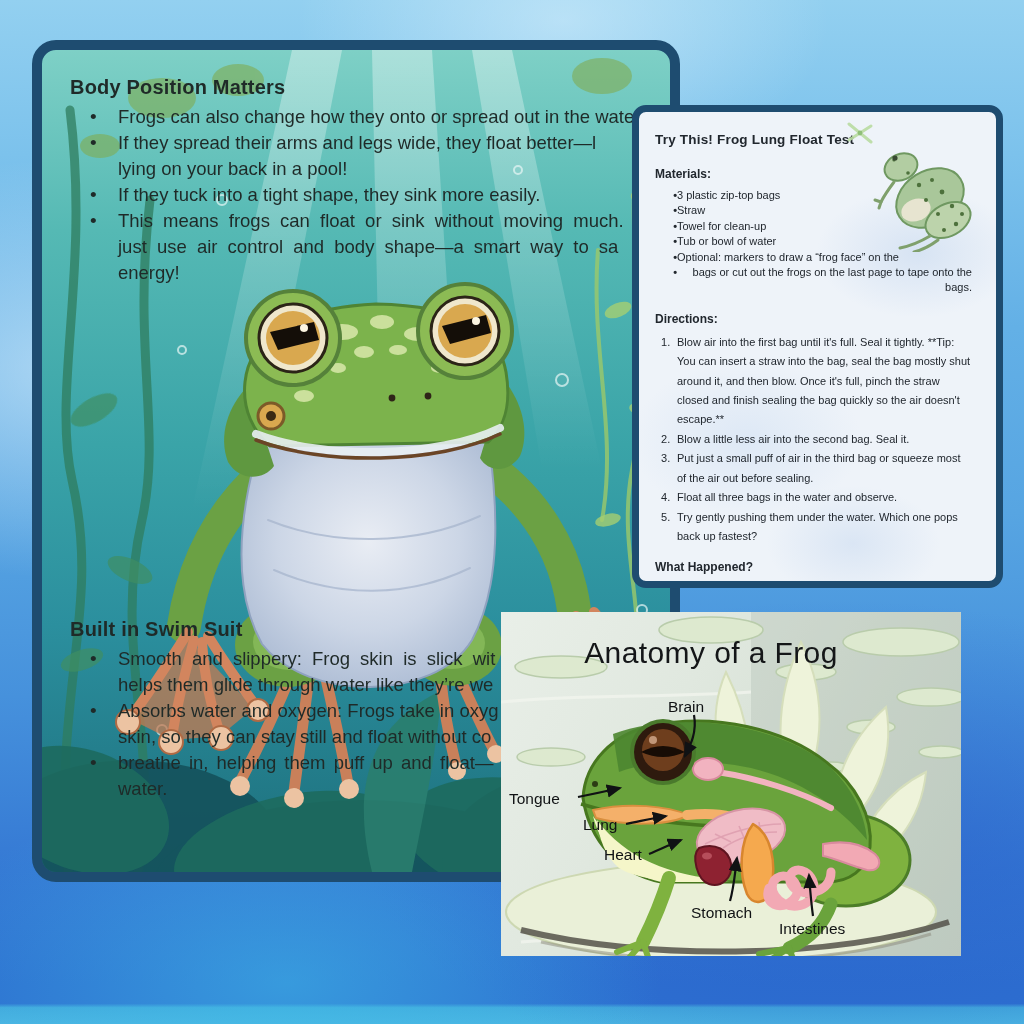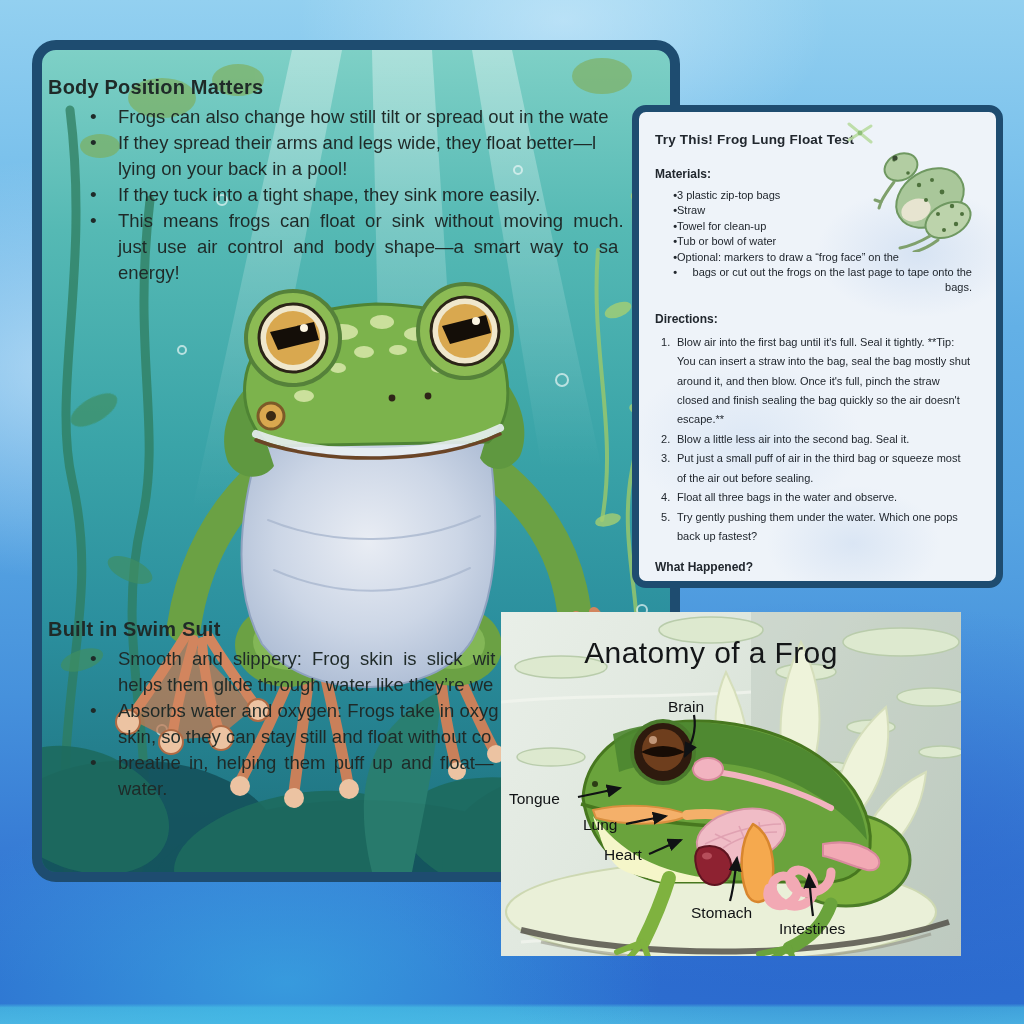--- a/index.html
+++ b/index.html
@@ -17,21 +17,21 @@
 
   
   #card1{
     left:32px;top:40px;width:648px;height:842px;
     border:10px solid #1e4c70;border-radius:24px;
     background:linear-gradient(180deg,#7ed0c6 0%,#55b9b4 22%,#3aa4a8 48%,#2b8f9e 70%,#1d6f7c 100%);
     overflow:hidden;z-index:1;
   }
   #card1 svg{position:absolute;left:0;top:0;}
   .sec{position:absolute;left:0;width:640px;color:#1f2a28;}
-  .sec .h1{font-size:20px;font-weight:bold;padding-left:6px;margin-bottom:5px;letter-spacing:.2px;}
+  .sec .h1{font-size:20px;font-weight:bold;padding-left:28px;margin-bottom:5px;letter-spacing:.2px;}
   .bullet{display:flex;padding-left:48px;}
   .bullet::before{content:"\2022";flex:0 0 28px;font-size:19px;line-height:26px;}
   .bl{flex:1;}
   .ln{font-size:18.5px;line-height:26px;white-space:nowrap;}
   .ln.js{word-spacing:5px;}
   .ln.js2{word-spacing:3px;}
 
   
   #card2{
     left:632px;top:105px;width:371px;height:483px;
@@ -232,21 +232,21 @@
 
       <path d="M214,384 C282,410 396,408 458,378" stroke="#e8eef2" stroke-width="8" fill="none" opacity=".9"></path>
       <path d="M214,390 C282,416 396,414 458,384" stroke="#6b4526" stroke-width="3.5" fill="none"></path>
     </g>
   </svg>
 
   <div class="sec" style="top:26px">
     <div class="h1">Body Position Matters</div>
     <div class="bullet">
         <div class="bl">
-      <div class="ln">Frogs can also change how still tilt or spread out in the wate</div>
+      <div class="ln">Frogs can also change how they onto or spread out in the wate</div>
     </div>
       </div>
     <div class="bullet">
         <div class="bl">
       <div class="ln">If they spread their arms and legs wide, they float better—l</div>
       <div class="ln">lying on your back in a pool!</div>
     </div>
       </div>
     <div class="bullet">
         <div class="bl">

